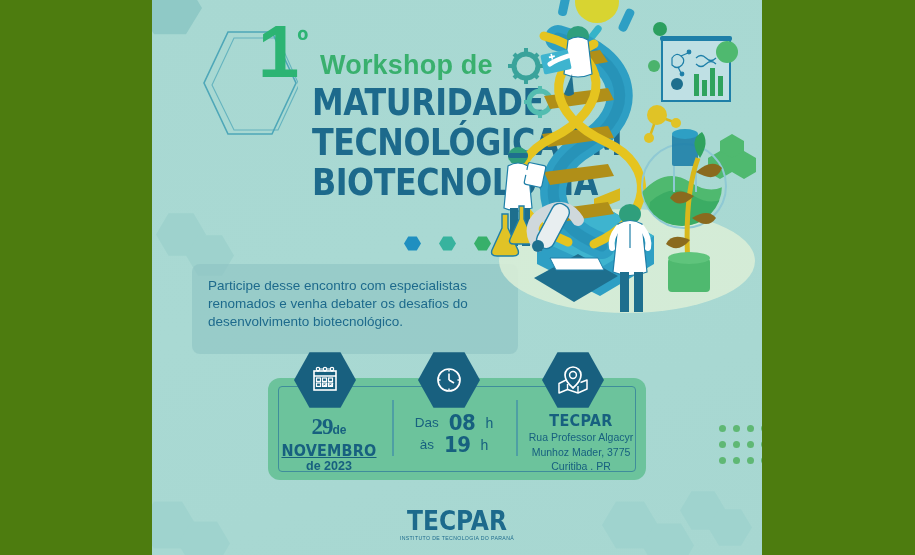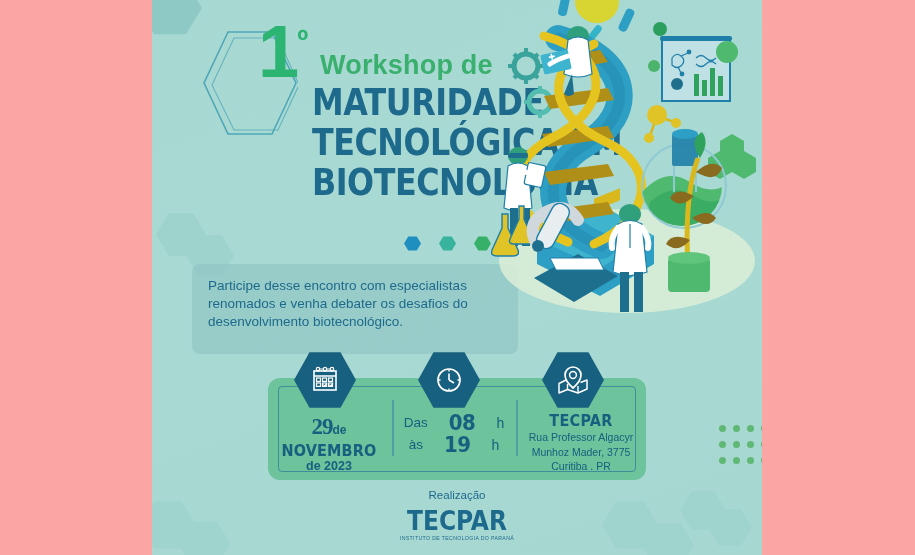--- a/index.html
+++ b/index.html
@@ -1,18 +1,18 @@
 <!DOCTYPE html>
 <html><head>
 <meta charset="utf-8">
 <style>
   html,body{margin:0;padding:0;background:#ffffff;}
   body{width:915px;height:555px;overflow:hidden;font-family:"Liberation Sans",sans-serif;}
 
-  #stage{position:relative;width:915px;height:555px;background:#fca5a5;}
+  #stage{position:relative;width:915px;height:555px;background:#4d7c0f;}
 
   
   #poster{
     position:absolute;left:152px;top:0;width:610px;height:555px;
     background:linear-gradient(160deg,#a8d8d2 0%,#a9d9d3 45%,#a7d7d1 100%);
     overflow:hidden;
   }
 
   
   .hex{position:absolute;clip-path:polygon(25% 3%,75% 3%,100% 50%,75% 97%,25% 97%,0% 50%);}
@@ -90,24 +90,24 @@
 
   .col{position:absolute;top:34px;text-align:center;color:#17607f;}
   #col-date{left:0px;width:122px;}
   #col-time{left:126px;width:120px;}
   #col-place{left:248px;width:130px;}
 
   .bignum{font-family:Liberation Serif, serif;
     font-size:23px;font-weight:bold;line-height:30px;letter-spacing:-1px;}
   .sm-de{font-size:12px;font-weight:bold;margin-top:8px;}
   .month{font-family:"DejaVu Sans Condensed","Liberation Sans",sans-serif;
-    font-size:16px;font-weight:bold;line-height:17px;letter-spacing:.2px;}
+    font-size:16px;font-weight:bold;line-height:17px;letter-spacing:.2px;text-decoration:underline;}
   .year{font-size:12.5px;font-weight:bold;line-height:15px;}
 
-  .timerow{display:flex;align-items:flex-end;justify-content:center;gap:21px;line-height:22px;}
+  .timerow{display:flex;align-items:flex-end;justify-content:center;gap:10px;line-height:22px;}
   .timelbl{font-size:13.5px;}
   .timeval{font-family:"DejaVu Sans Condensed","Liberation Sans",sans-serif;
     font-size:22px;font-weight:bold;letter-spacing:-.5px;}
   .timeh{font-size:14px;}
 
   .placeline{font-family:"DejaVu Sans Condensed","Liberation Sans",sans-serif;
     font-size:16px;font-weight:bold;line-height:17px;letter-spacing:.3px;}
   .addr{font-size:10.5px;line-height:12.5px;margin-top:2px;}
 
   
@@ -426,21 +426,20 @@
       <span class="gd"></span>
         <span class="gd"></span>
         <span class="gd"></span>
         <span class="gd"></span>
       <span class="gd"></span>
         <span class="gd"></span>
         <span class="gd"></span>
         <span class="gd"></span>
     </div>
 
-    <div id="realizacao">Realização</div>
 
     <div id="logos">
       <div id="tecpar-logo">
         <div id="tecpar-word">TECPAR</div>
         <div id="tecpar-sub">INSTITUTO DE TECNOLOGIA DO PARANÁ</div>
       </div>
 
     </div>
 
   </div>

